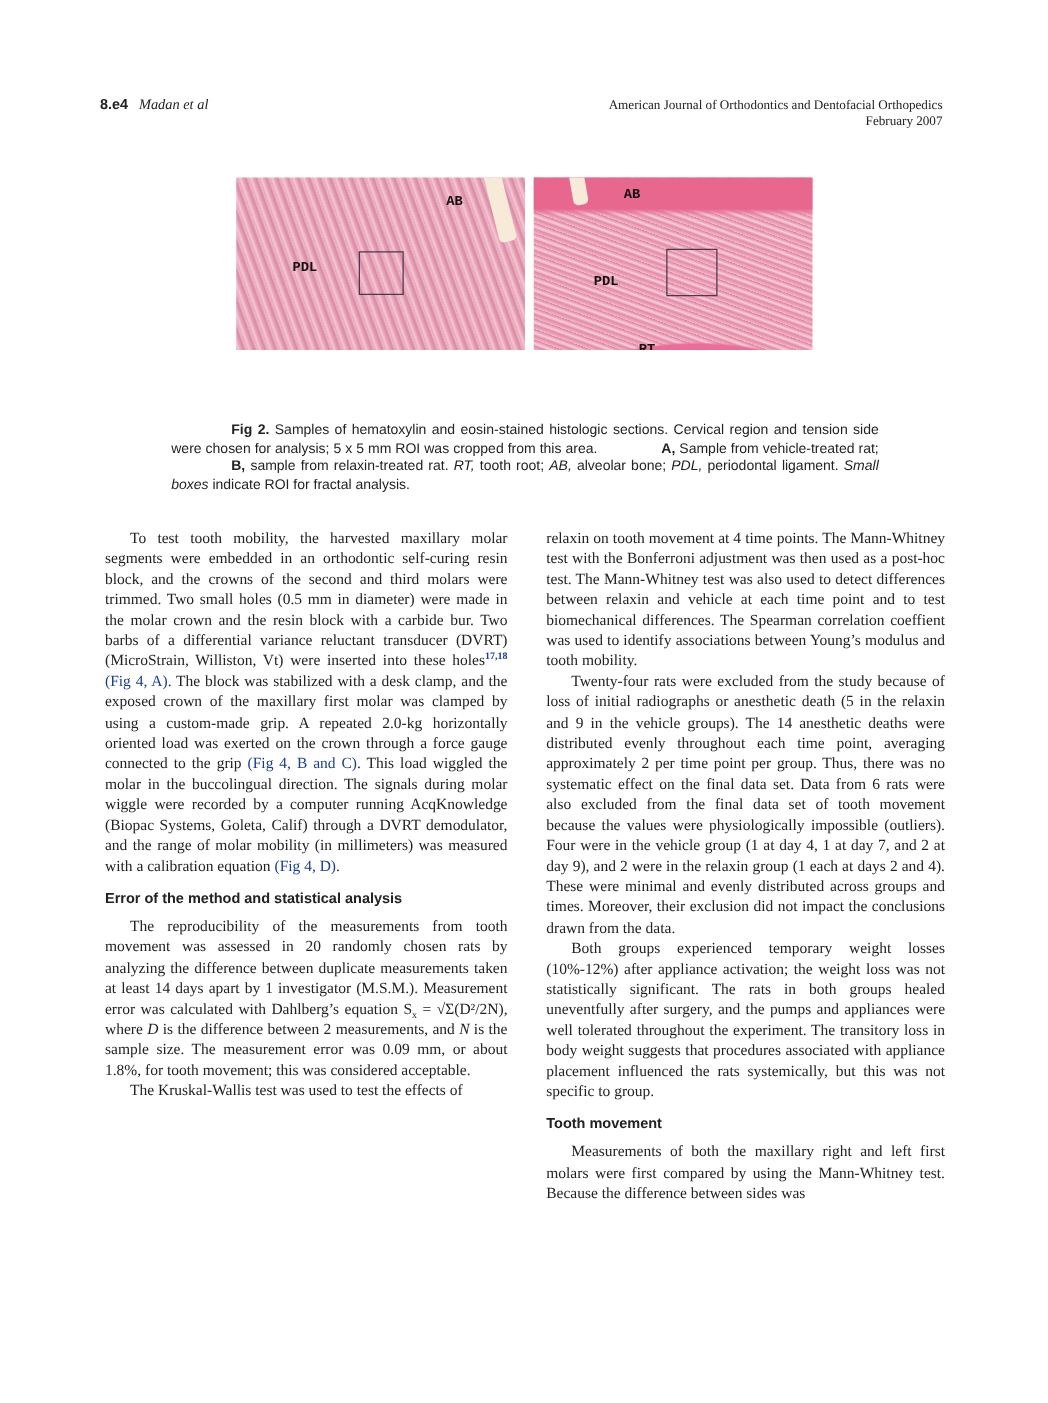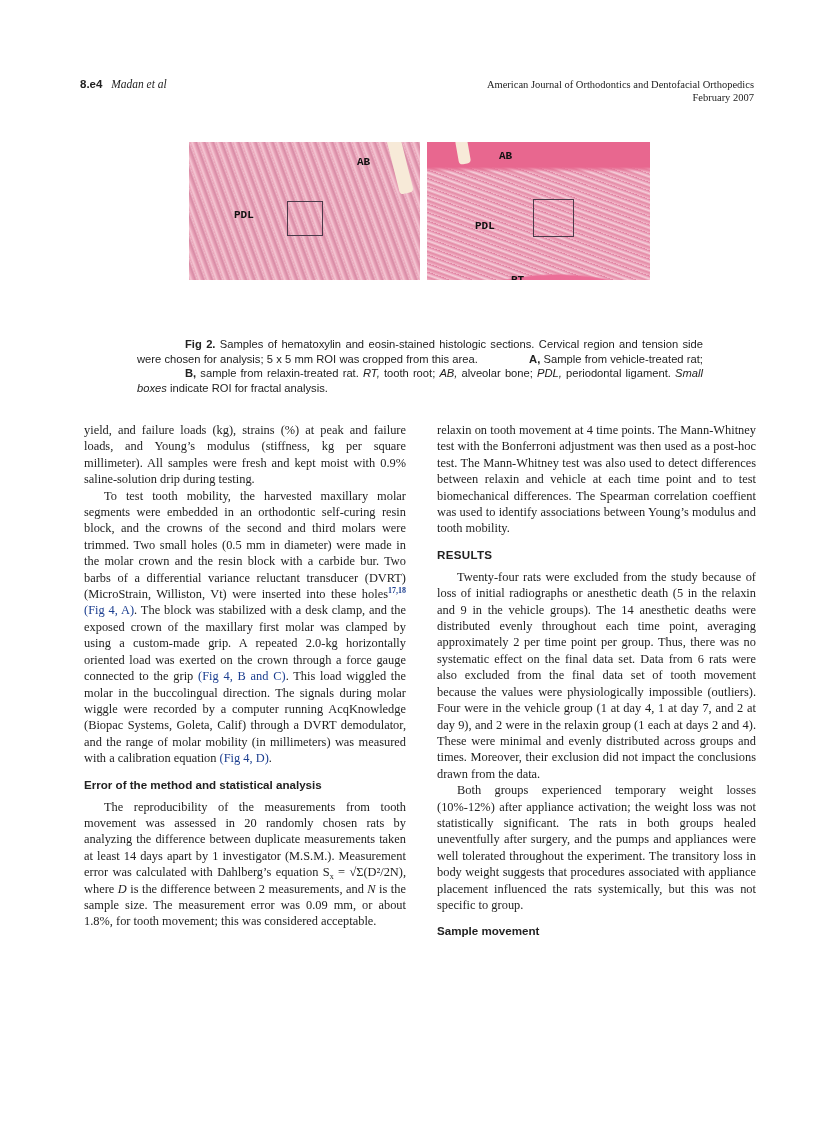--- a/index.html
+++ b/index.html
@@ -72,27 +72,27 @@
     <div class="roi-box" style="left:106px; top:57px; width:39px; height:36px;"></div>
     <span class="fig-label" style="left:84px; top:132px;">RT</span>
     <span class="fig-label" style="left:5px; top:162px; font-family:'Liberation Sans', sans-serif; font-size:12px;">B</span>
   </div>
 
   <div class="caption">
     <b>Fig 2.</b><span> Samples of hematoxylin and eosin-stained histologic sections. Cervical region and tension side were chosen for analysis; 5 x 5 mm ROI was cropped from this area. </span><b>A,</b><span> Sample from vehicle-treated rat; </span><b>B,</b><span> sample from relaxin-treated rat. </span><i>RT,</i><span> tooth root; </span><i>AB,</i><span> alveolar bone; </span><i>PDL,</i><span> periodontal ligament. </span><i>Small boxes</i><span> indicate ROI for fractal analysis.</span>
   </div>
 
   <div class="col col-left">
-    <p>yield, and failure loads (kg), strains (%) at peak and failure loads, and Young’s modulus (stiffness, kg per square millimeter). All samples were fresh and kept moist with 0.9% saline-solution drip during testing.</p>
     <p class="indent"><span>To test tooth mobility, the harvested maxillary molar segments were embedded in an orthodontic self-curing resin block, and the crowns of the second and third molars were trimmed. Two small holes (0.5 mm in diameter) were made in the molar crown and the resin block with a carbide bur. Two barbs of a differential variance reluctant transducer (DVRT) (MicroStrain, Williston, Vt) were inserted into these holes</span><sup class="ref">17,18</sup> <span class="ref">(Fig 4, A)</span><span>. The block was stabilized with a desk clamp, and the exposed crown of the maxillary first molar was clamped by using a custom-made grip. A repeated 2.0-kg horizontally oriented load was exerted on the crown through a force gauge connected to the grip </span><span class="ref">(Fig 4, B and C)</span><span>. This load wiggled the molar in the buccolingual direction. The signals during molar wiggle were recorded by a computer running AcqKnowledge (Biopac Systems, Goleta, Calif) through a DVRT demodulator, and the range of molar mobility (in millimeters) was measured with a calibration equation </span><span class="ref">(Fig 4, D)</span><span>.</span></p>
     <h3>Error of the method and statistical analysis</h3>
     <p class="indent"><span>The reproducibility of the measurements from tooth movement was assessed in 20 randomly chosen rats by analyzing the difference between duplicate measurements taken at least 14 days apart by 1 investigator (M.S.M.). Measurement error was calculated with Dahlberg’s equation S</span><sub>x</sub><span> = √Σ(D²/2N), where </span><i>D</i><span> is the difference between 2 measurements, and </span><i>N</i><span> is the sample size. The measurement error was 0.09 mm, or about 1.8%, for tooth movement; this was considered acceptable.</span></p>
+    <p class="indent">The Kruskal-Wallis test was used to test the effects of</p>
   </div>
 
   <div class="col col-right">
     <p>relaxin on tooth movement at 4 time points. The Mann-Whitney test with the Bonferroni adjustment was then used as a post-hoc test. The Mann-Whitney test was also used to detect differences between relaxin and vehicle at each time point and to test biomechanical differences. The Spearman correlation coeffient was used to identify associations between Young’s modulus and tooth mobility.</p>
-    <h2>RESULTS</h2>
     <p class="indent">Twenty-four rats were excluded from the study because of loss of initial radiographs or anesthetic death (5 in the relaxin and 9 in the vehicle groups). The 14 anesthetic deaths were distributed evenly throughout each time point, averaging approximately 2 per time point per group. Thus, there was no systematic effect on the final data set. Data from 6 rats were also excluded from the final data set of tooth movement because the values were physiologically impossible (outliers). Four were in the vehicle group (1 at day 4, 1 at day 7, and 2 at day 9), and 2 were in the relaxin group (1 each at days 2 and 4). These were minimal and evenly distributed across groups and times. Moreover, their exclusion did not impact the conclusions drawn from the data.</p>
     <p class="indent">Both groups experienced temporary weight losses (10%-12%) after appliance activation; the weight loss was not statistically significant. The rats in both groups healed uneventfully after surgery, and the pumps and appliances were well tolerated throughout the experiment. The transitory loss in body weight suggests that procedures associated with appliance placement influenced the rats systemically, but this was not specific to group.</p>
-    <h3>Sample movement</h3>
+    <h3>Tooth movement</h3>
+    <p class="indent">Measurements of both the maxillary right and left first molars were first compared by using the Mann-Whitney test. Because the difference between sides was</p>
   </div>
 
 </div>
 
 </body></html>

